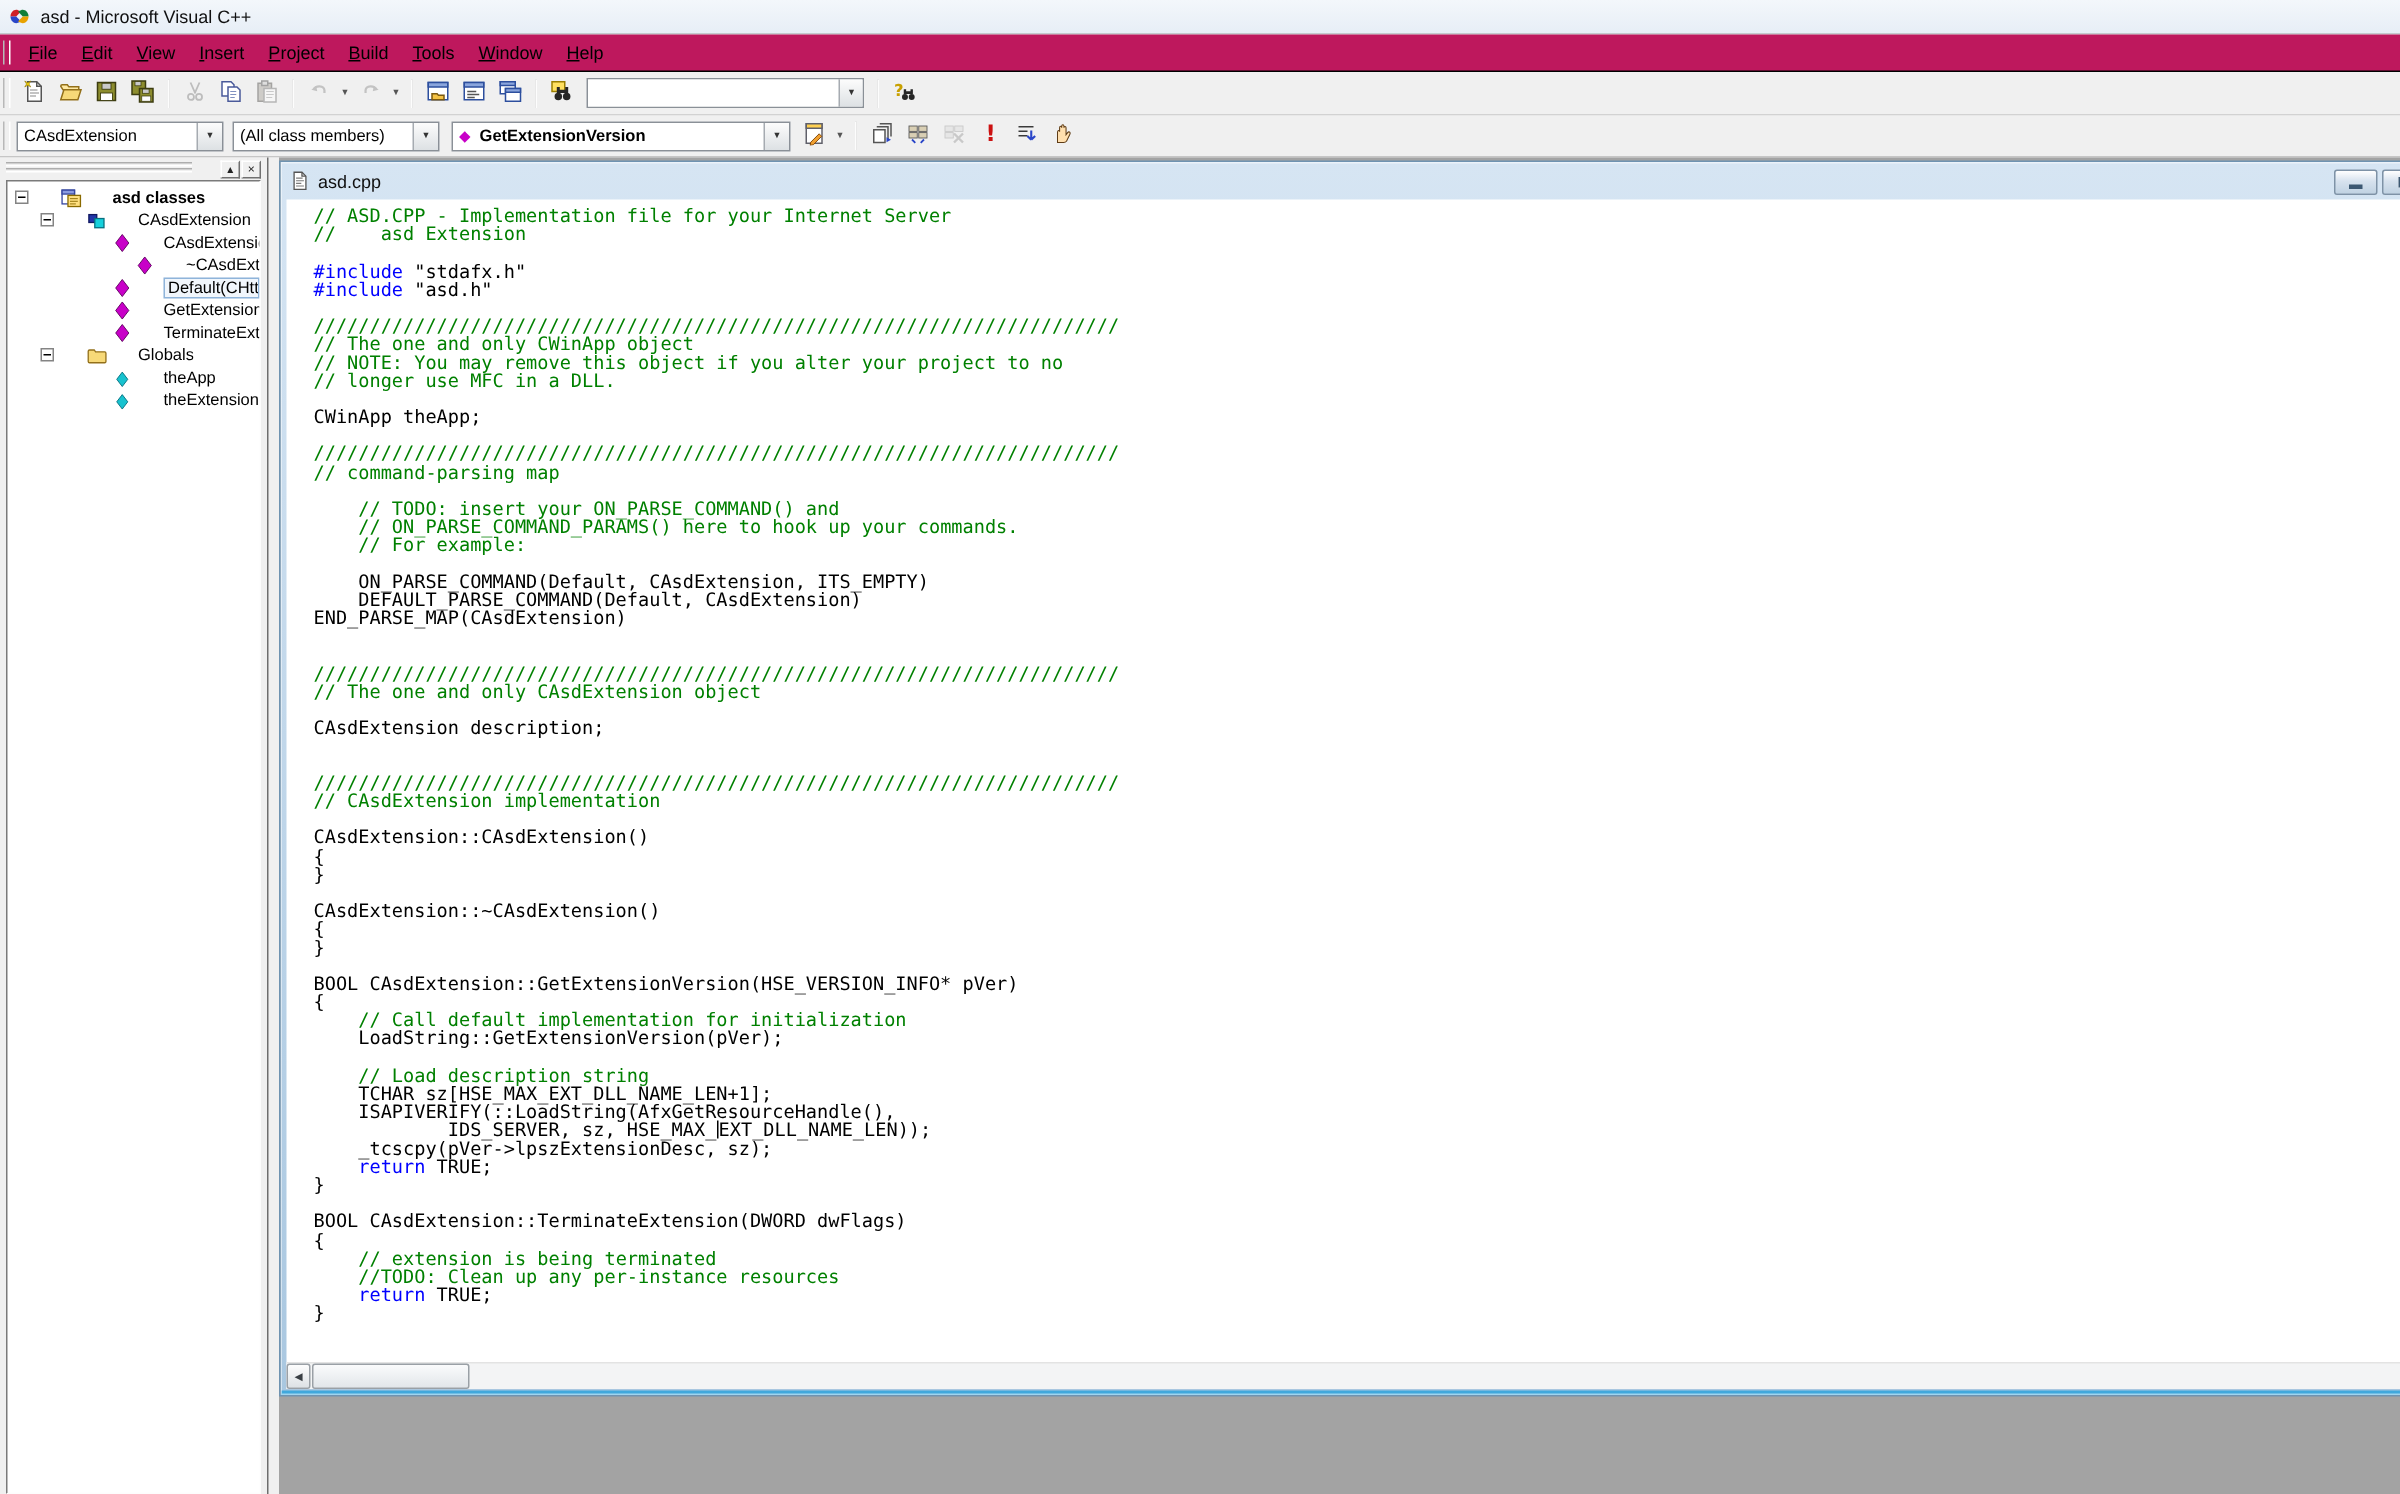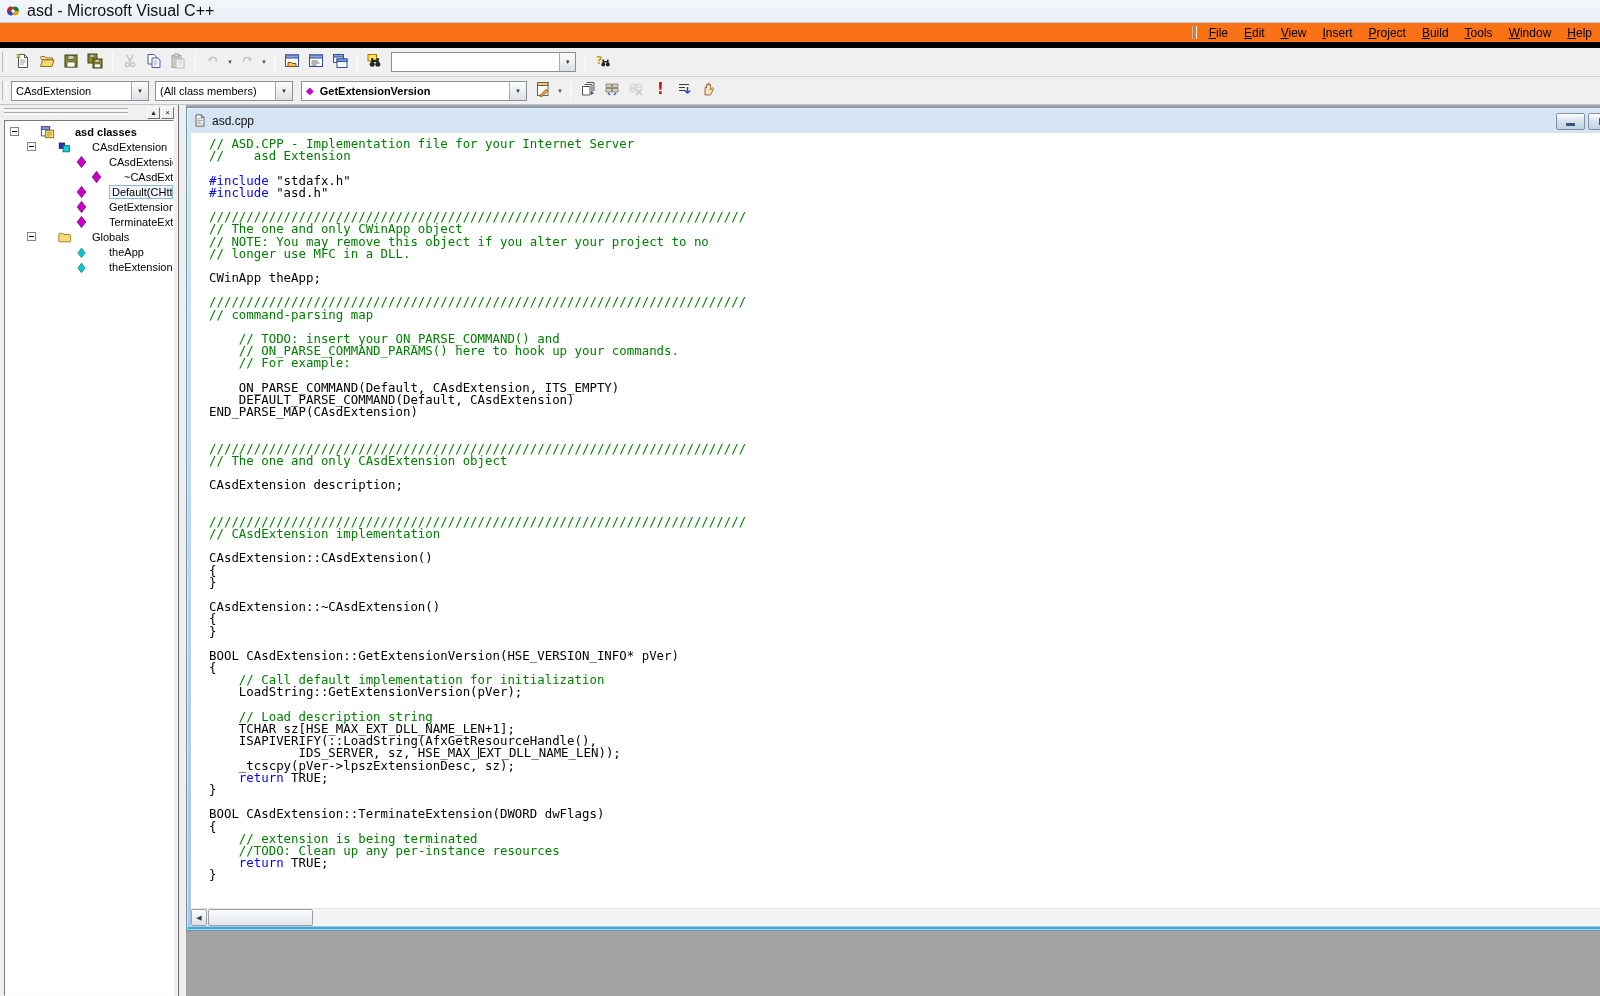--- a/index.html
+++ b/index.html
@@ -3,23 +3,23 @@
 <meta charset="utf-8">
 <style>
   * { box-sizing: border-box; margin: 0; padding: 0; }
   html,body { width:1600px; height:996px; overflow:hidden; }
   body { font-family:"Liberation Sans", sans-serif; background:#f0f0f0; font-size:12px; color:#000; }
 
   
   #titlebar { height:23px; background:linear-gradient(#f3f7fb,#e7eef6); border-bottom:1px solid #c3c8cd;
               display:flex; align-items:center; padding-left:5px; gap:6px; }
   #titlebar .app-ic { width:16px; height:16px; display:inline-block; }
-  #titlebar .title-text { font-size:16px; color:#111; }
-
-  #menubar { height:25px; background:#f97316; border-bottom:6px solid #000000; display:flex; align-items:center;justify-content:flex-end; }
+  #titlebar .title-text { font-size:12px; color:#111; }
+
+  #menubar { height:25px; background:#be185d; border-bottom:1px solid #000000; display:flex; align-items:center; }
   .bar-grip { width:5px; height:70%; margin:0 4px 0 2px; border-left:1px solid #b8b8b8; border-right:1px solid #ffffff; }
   .menu-item { padding:3px 8px; cursor:default; }
   .menu-item u { text-decoration:underline; }
 
   #toolbar1 { height:29px; background:#f0f0f0; border-bottom:1px solid #d2d2d2; display:flex; align-items:center; }
   #toolbar2 { height:28px; background:#f0f0f0; border-bottom:1px solid #c6c6c6; display:flex; align-items:center; }
   .tbtn { width:24px; height:22px; display:flex; align-items:center; justify-content:center; border:1px solid transparent; }
   .tbtn svg { width:16px; height:16px; }
   .tbtn.dis { opacity:.45; filter:grayscale(.9); }
   .ddarrow { width:10px; height:22px; display:flex; align-items:center; justify-content:center; font-size:6px; color:#555; }

